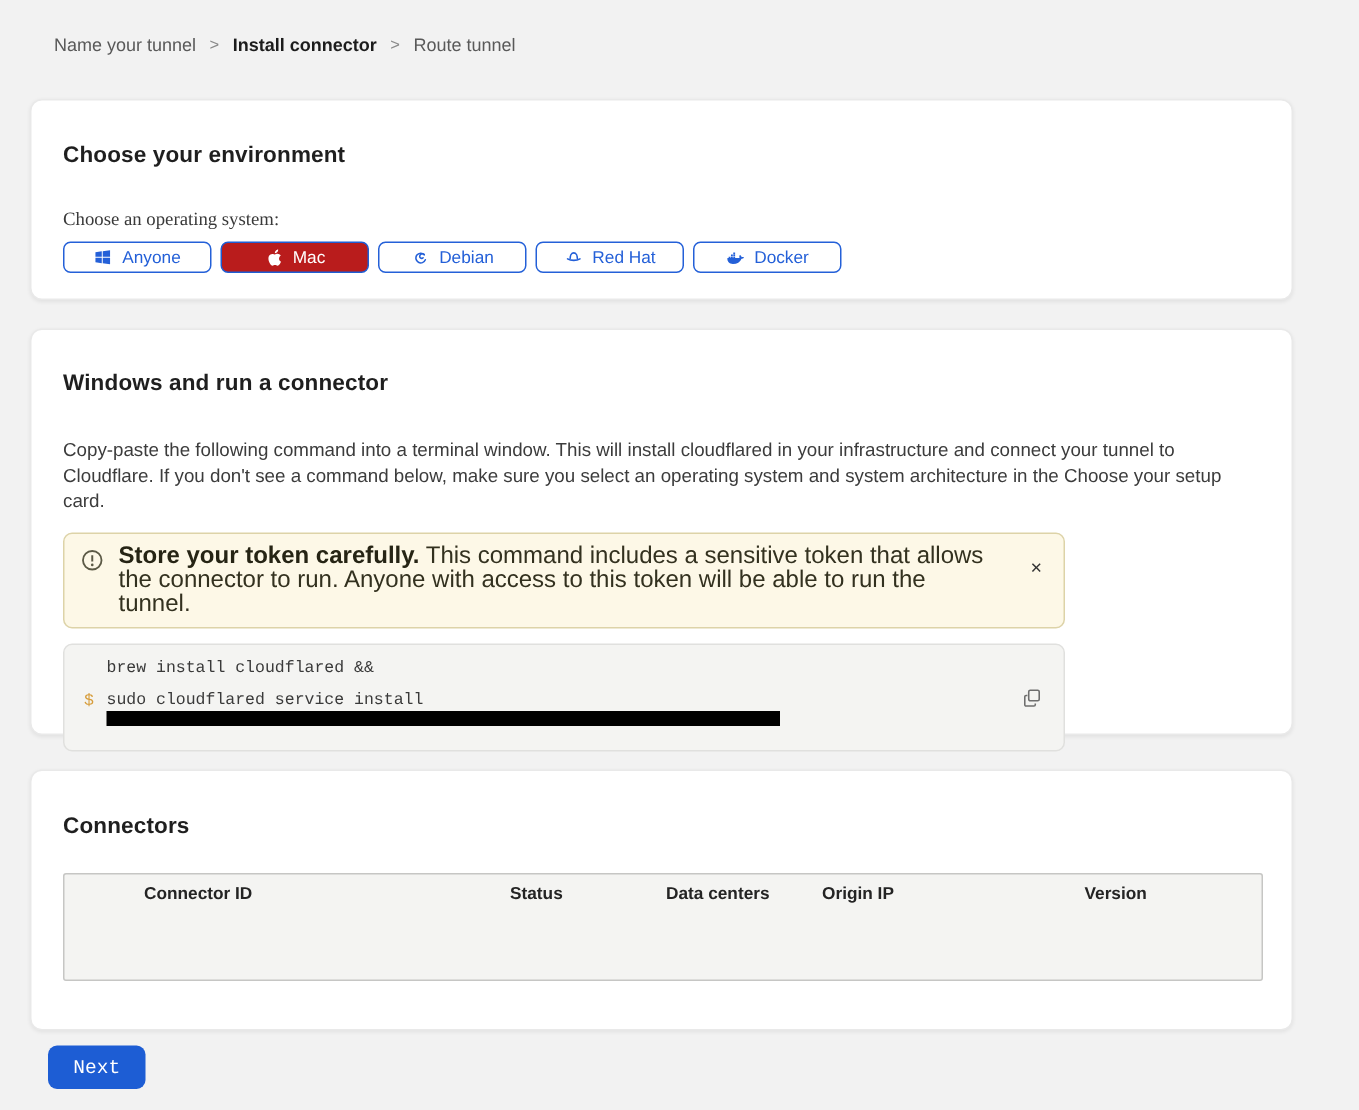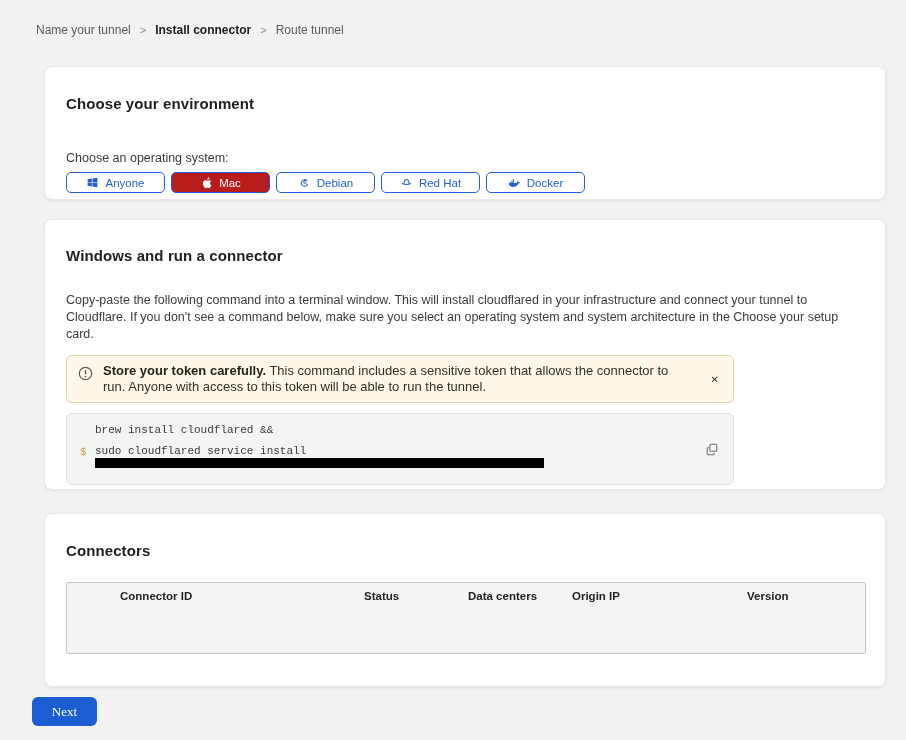--- a/index.html
+++ b/index.html
@@ -16,34 +16,34 @@
   .breadcrumb {
     position: absolute; left: 36px; top: 23px;
     display: flex; align-items: center; font-size: 12px; color: #595959;
   }
   .breadcrumb .sep { margin: 0 9px; color: #8a8a8a; font-size: 11px; }
   .breadcrumb .step { cursor: default; }
   .breadcrumb .step.active { font-weight: bold; color: #1c1c1c; }
 
   
   .card {
-    position: absolute; left: 44px; width: 842px;
+    position: absolute; left: 20px; width: 842px;
     background: #ffffff;
     border: 1px solid #e9e9e9;
     border-radius: 8px;
     box-shadow: 0 1px 3px rgba(0,0,0,0.07);
   }
   #card-environment { top: 66px;  height: 134px; padding: 28px 21px; }
   #card-installer   { top: 219px; height: 271px; padding: 27px 21px; }
   #card-connectors  { top: 513px; height: 174px; padding: 28px 21px; }
 
   .card h2 { font-size: 15px; font-weight: bold; color: #1f1f1f; letter-spacing: .1px; }
 
   
-  .os-label { margin-top: 39px; font-size: 12.5px; color: #3a3a3a; }
+  .os-label { margin-top: 27px; font-size: 12.5px; color: #3a3a3a; font-family: Liberation Serif, serif; }
   .os-row { margin-top: 7px; display: flex; gap: 6px; }
   .os-btn {
     width: 99px; height: 21px;
     display: flex; align-items: center; justify-content: center; gap: 6px;
     border: 1px solid #2460d8; border-radius: 5px;
     background: #fff; color: #2460d8;
     font-family: "Liberation Sans", sans-serif; font-size: 11.5px;
     cursor: pointer; padding: 0;
   }
   .os-btn svg { width: 13px; height: 13px; flex: none; }
@@ -54,21 +54,21 @@
 
   
   .description { margin-top: 28px; font-size: 12.5px; line-height: 17px; color: #3c3c3c; width: 798px; }
 
   .warning-banner {
     margin-top: 12px; width: 668px; min-height: 46px;
     background: #fdf8e7; border: 1px solid #ddd3a8; border-radius: 6px;
     display: flex; align-items: flex-start; padding: 7px 10px 7px 11px;
   }
   .warning-banner .w-icon { flex: none; margin-top: 3px; }
-  .warning-banner .w-text { flex: 1; font-size: 13px; line-height: 16px; color: #33311f; margin-left: 10px; padding-right: 18px; }
+  .warning-banner .w-text { flex: 1; font-size: 16px; line-height: 16px; color: #33311f; margin-left: 10px; padding-right: 18px; }
   .warning-banner .w-text b { color: #262414; }
   .banner-close {
     flex: none; background: none; border: none; cursor: pointer;
     font-size: 10px; color: #333; line-height: 1; padding: 4px; margin-top: 8px;
     font-family: "Liberation Sans", sans-serif;
   }
 
   .code-block {
     position: relative;
     margin-top: 10px; width: 668px; height: 72px;
@@ -100,21 +100,21 @@
   .t-row.body { margin-top: 8px; color: #232323; }
   .c1 { width: 244px; } .c2 { width: 104px; } .c3 { width: 104px; } .c4 { width: 175px; } .c5 { flex: 1; }
   .status-connected { color: #4a8c5c; }
   .version-warn { color: #a09537; font-size: 11px; margin-left: 4px; }
 
   
   .next-btn {
     position: absolute; left: 32px; top: 697px;
     width: 65px; height: 29px;
     background: #1d5dd4; color: #fff; border: none; border-radius: 6px;
-    font-family: Liberation Serif, serif; font-size: 13px;
+    font-family: Liberation Mono, monospace; font-size: 13px;
     cursor: pointer;
   }
 </style>
 </head>
 <body>
 
 <nav class="breadcrumb">
   <span class="step">Name your tunnel</span>
   <span class="sep">&gt;</span>
   <span class="step active">Install connector</span>

